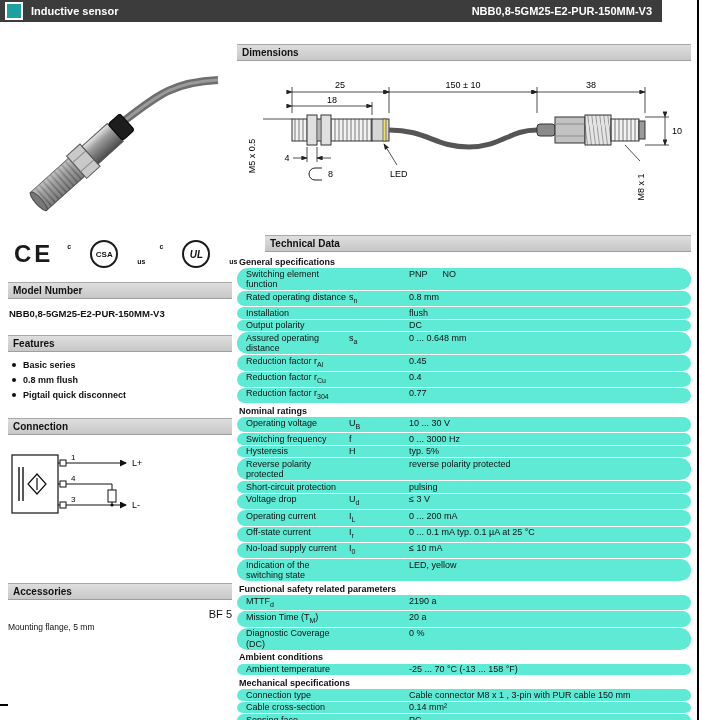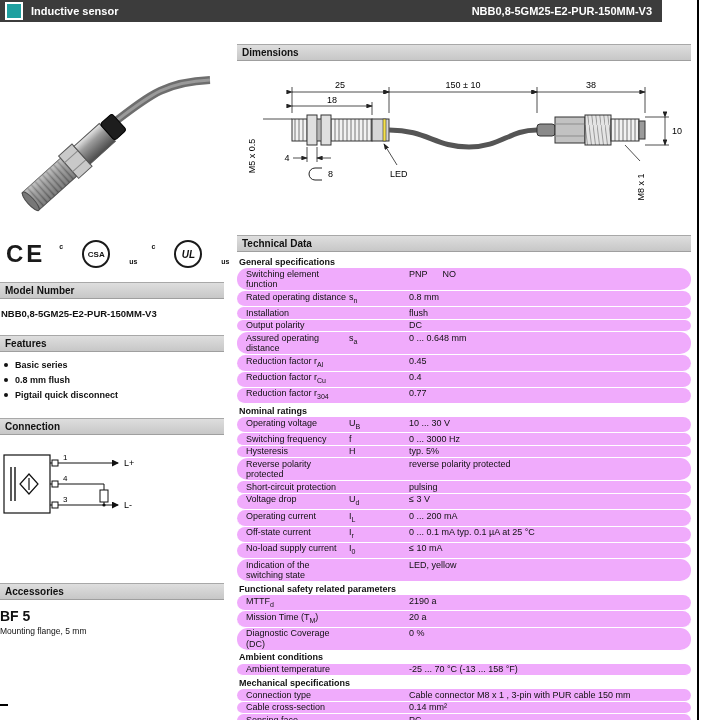--- a/index.html
+++ b/index.html
@@ -14,51 +14,51 @@
   .product-type{color:#fff;font-weight:bold;font-size:11px;margin-left:8px;}
   .model-top{color:#fff;font-weight:bold;font-size:11px;margin-left:auto;margin-right:10px;}
   .right-edge{position:absolute;right:3px;top:0;width:2px;height:720px;background:#000;}
   .bottom-mark{position:absolute;left:0;bottom:14px;width:8px;height:2px;background:#000;}
 
   
   .sec-bar{background:linear-gradient(#dedede,#c7c7c7);border-top:1px solid #a8a8a8;border-bottom:1px solid #9f9f9f;
     font-weight:bold;font-size:10px;padding:2px 5px;}
 
   
-  .left-col{position:absolute;left:0;top:40px;width:224px;}
+  .left-col{position:absolute;left:8px;top:40px;width:224px;}
   .right-col{position:absolute;left:237px;top:44px;width:454px;}
 
   
   .photo-box{height:192px;margin-bottom:4px;position:relative;}
   .marks-row{display:flex;align-items:center;gap:14px;height:36px;margin:2px 0 10px 6px;}
   .ce-mark{font-size:24px;font-weight:bold;color:#1a1a1a;letter-spacing:3px;}
   .circle-mark{display:flex;align-items:center;gap:19px;}
   .circle-mark .ring{width:24px;height:24px;border:2.5px solid #1a1a1a;border-radius:50%;
     display:flex;align-items:center;justify-content:center;font-weight:bold;}
   .circle-mark .tiny{font-size:7px;font-weight:bold;align-self:flex-end;margin-bottom:3px;}
   .circle-mark .tiny.top{align-self:flex-start;margin-top:3px;}
   .csa-ring{font-size:8px;}
   .ul-ring{font-size:10px;font-style:italic;}
   .model-value{font-weight:bold;font-size:9.5px;margin:9px 0 16px 1px;}
   ul.features{list-style:none;margin:8px 0 18px 4px;padding:0;}
   ul.features li{font-weight:bold;font-size:9px;margin-bottom:5px;padding-left:11px;position:relative;}
   ul.features li::before{content:"";position:absolute;left:0;top:3px;width:4px;height:4px;border-radius:50%;background:#111;}
   .conn-box{height:148px;padding-top:12px;box-sizing:border-box;}
   .acc{margin-top:8px;}
-  .acc-name{font-weight:bold;font-size:14px;margin-bottom:2px;}
+  .acc-name{font-weight:normal;font-size:11px;margin-bottom:2px;text-align:right;}
   .acc-desc{font-size:8.5px;}
 
   
   .dims-box{height:172px;position:relative;}
-  .tech-bar{margin-top:2px;}
+  .tech-bar{margin-top:2px;margin-left:28px;}
 
   
   .td-table{margin-top:3px;}
   .td-section{font-weight:bold;font-size:9px;padding:1.5px 0 1.5px 2px;background:#fff;}
-  .td-row{display:flex;font-size:9px;line-height:10.5px;background:#f0abfc;border-bottom:1px solid #ffffff;padding:0.5px 0;border-radius:11px;}
+  .td-row{display:flex;font-size:9px;line-height:10.5px;background:#5eead4;border-bottom:1px solid #ffffff;padding:0.5px 0;border-radius:11px;}
   .td-label{width:112px;padding-left:9px;box-sizing:border-box;flex-shrink:0;}
   .td-sym{width:60px;flex-shrink:0;}
   .td-value{flex:1;padding-right:3px;}
   sub{font-size:7px;}
 
   
   svg text{font-family:"Liberation Sans",sans-serif;}
 </style>
 </head>
 <body>

